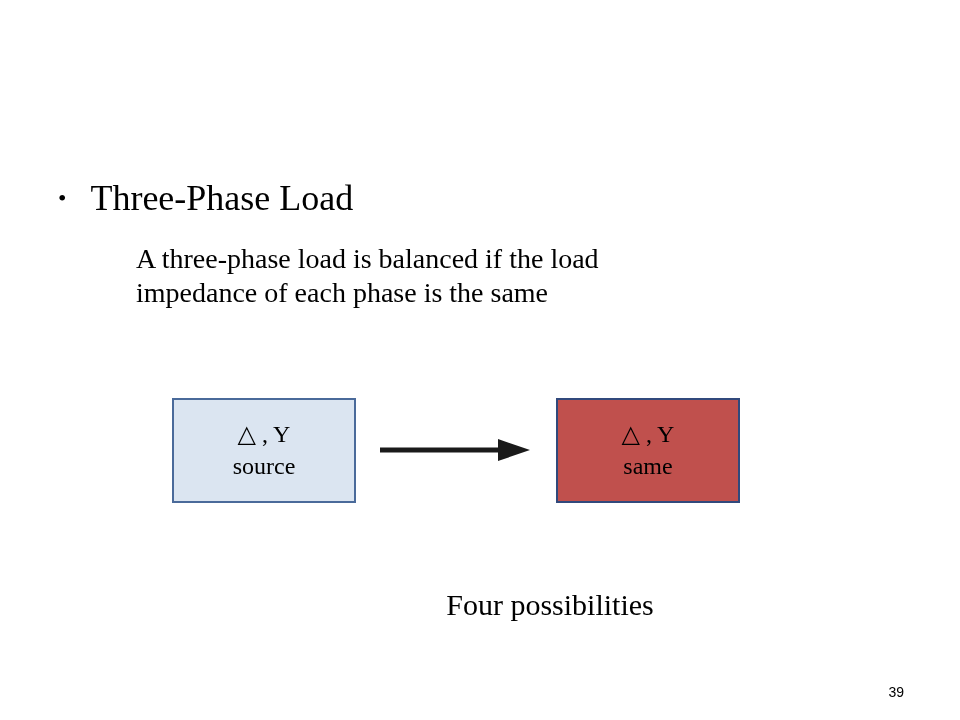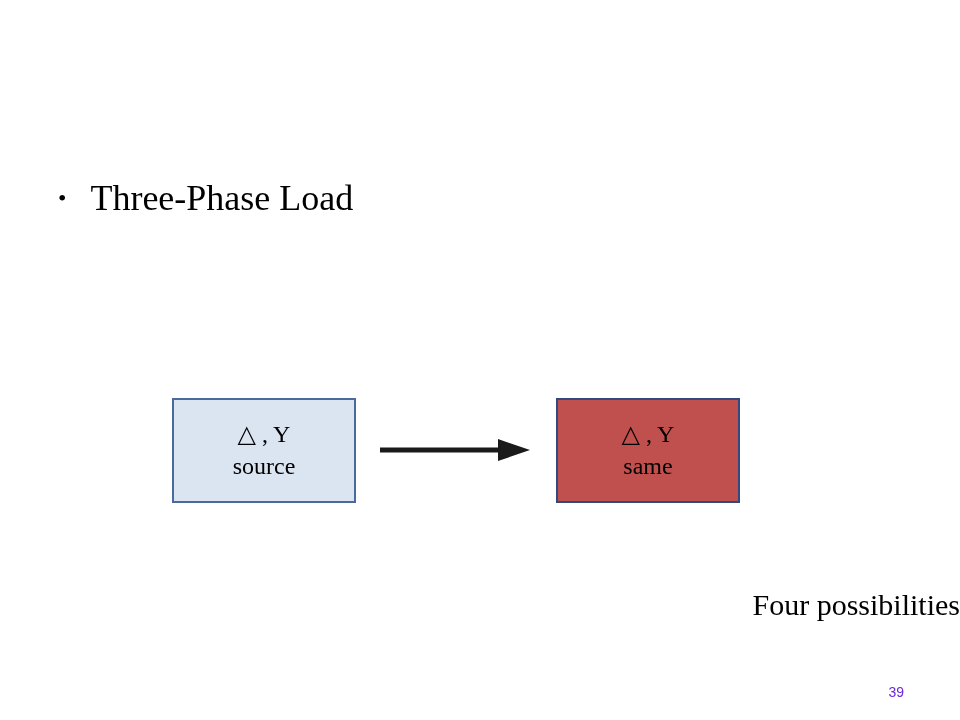--- a/index.html
+++ b/index.html
@@ -45,40 +45,41 @@
   .box-load {
     left: 556px; top: 398px;
     background: #c0504d;
     border: 2px solid #31497c;
   }
 
   .arrow-svg { position: absolute; left: 376px; top: 430px; }
 
   .caption {
     position: absolute; left: 140px; top: 588px;
-    width: 820px; text-align: right;
+    width: 820px; text-align: center;
     font-size: 30px;
   }
 
   .page-number {
     position: absolute; right: 56px; bottom: 20px;
     font-family: "Liberation Sans", sans-serif;
-    font-size: 14px; color: #6d28d9;
+    font-size: 14px; color: #000000;
   }
 </style>
 </head>
 <body>
 
 <div class="slide">
 
   <div class="bullet-row">
     <span class="bullet-dot">•</span>
     <span class="bullet-title">Three-Phase Load</span>
   </div>
 
+  <div class="bullet-body">A three-phase load is balanced if the load impedance of each phase is the same</div>
 
   <div class="box box-source">
     <span>△ , Y</span>
     <span>source</span>
   </div>
 
   <svg class="arrow-svg" width="160" height="40" viewBox="0 0 160 40">
     <line x1="4" y1="20" x2="126" y2="20" stroke-width="5" stroke="#1a1a1a"></line>
     <polygon points="122,9 154,20 122,31" fill="#1a1a1a"></polygon>
   </svg>

